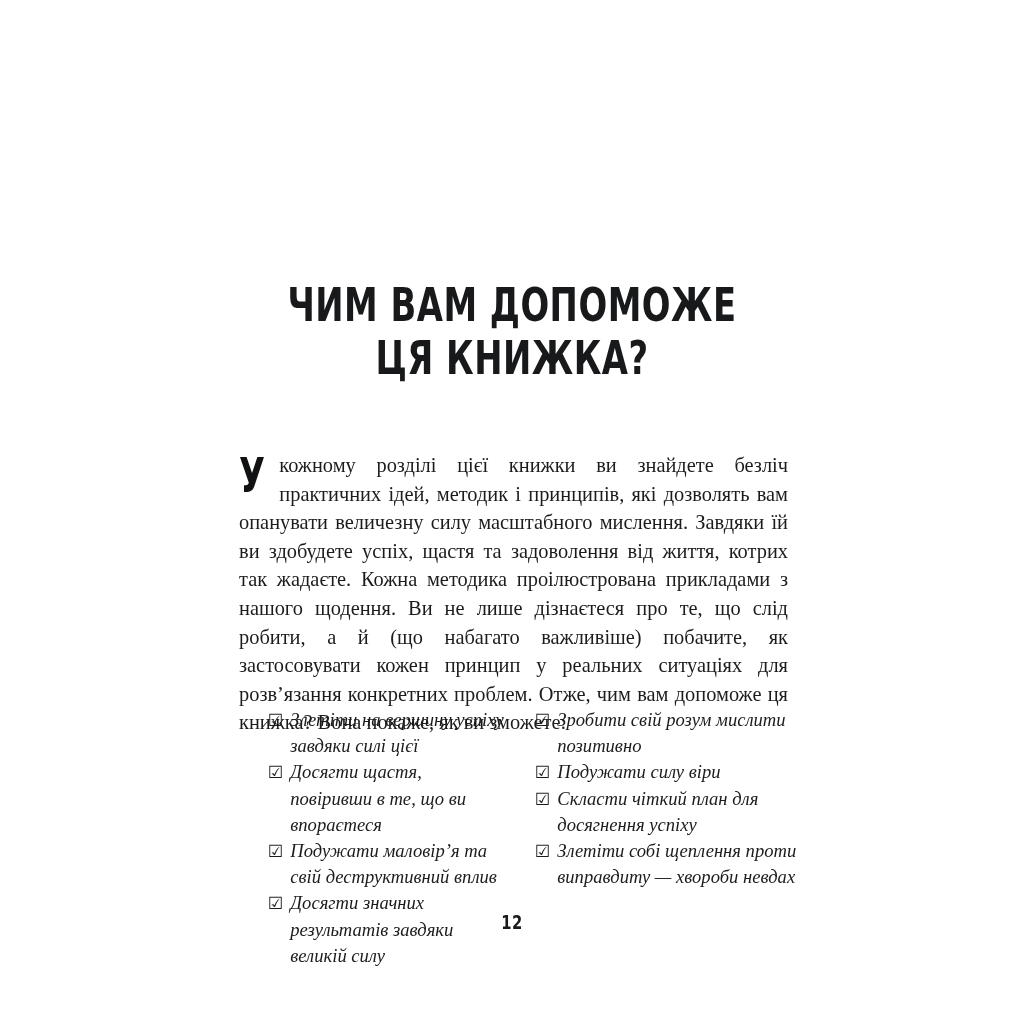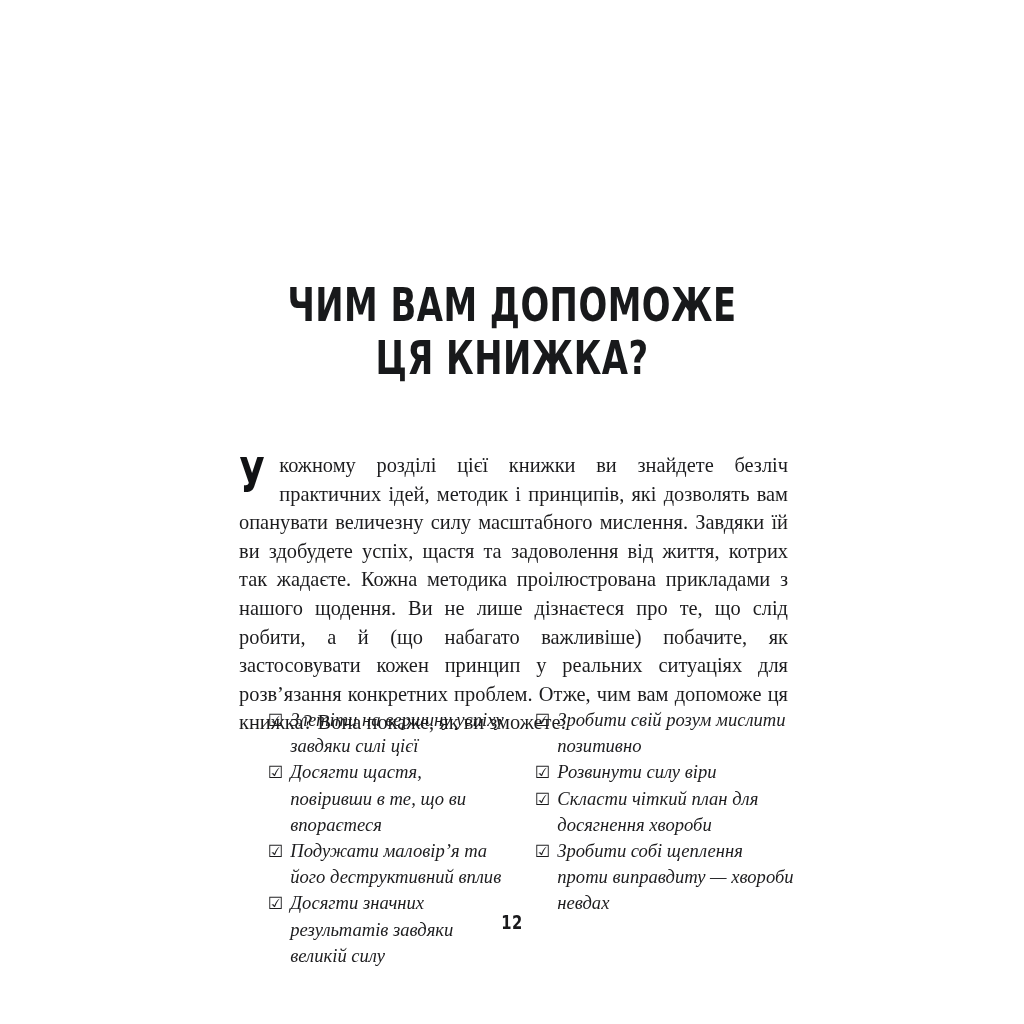--- a/index.html
+++ b/index.html
@@ -146,44 +146,44 @@
       <div class="check-item">
         <span class="check-box">☑</span>
         <span class="check-text">Злетіти на вершину успіху завдяки силі цієї</span>
       </div>
       <div class="check-item">
         <span class="check-box">☑</span>
         <span class="check-text">Досягти щастя, повіривши в те, що ви впораєтеся</span>
       </div>
       <div class="check-item">
         <span class="check-box">☑</span>
-        <span class="check-text">Подужати маловір’я та його деструктивний вплив</span>
+        <span class="check-text">Подужати маловір’я та свій деструктивний вплив</span>
       </div>
       <div class="check-item">
         <span class="check-box">☑</span>
         <span class="check-text">Досягти значних результатів завдяки великій силу</span>
       </div>
     </div>
 
     <div class="check-col right">
       <div class="check-item">
         <span class="check-box">☑</span>
         <span class="check-text">Зробити свій розум мислити позитивно</span>
       </div>
       <div class="check-item">
         <span class="check-box">☑</span>
-        <span class="check-text">Розвинути силу віри</span>
+        <span class="check-text">Подужати силу віри</span>
       </div>
       <div class="check-item">
         <span class="check-box">☑</span>
-        <span class="check-text">Скласти чіткий план для досягнення хвороби</span>
+        <span class="check-text">Скласти чіткий план для досягнення успіху</span>
       </div>
       <div class="check-item">
         <span class="check-box">☑</span>
-        <span class="check-text">Зробити собі щеплення проти виправдиту — хвороби невдах</span>
+        <span class="check-text">Злетіти собі щеплення проти виправдиту — хвороби невдах</span>
       </div>
     </div>
 
   </div>
 
   <div class="folio">12</div>
 
 </div>
 
 </body></html>

